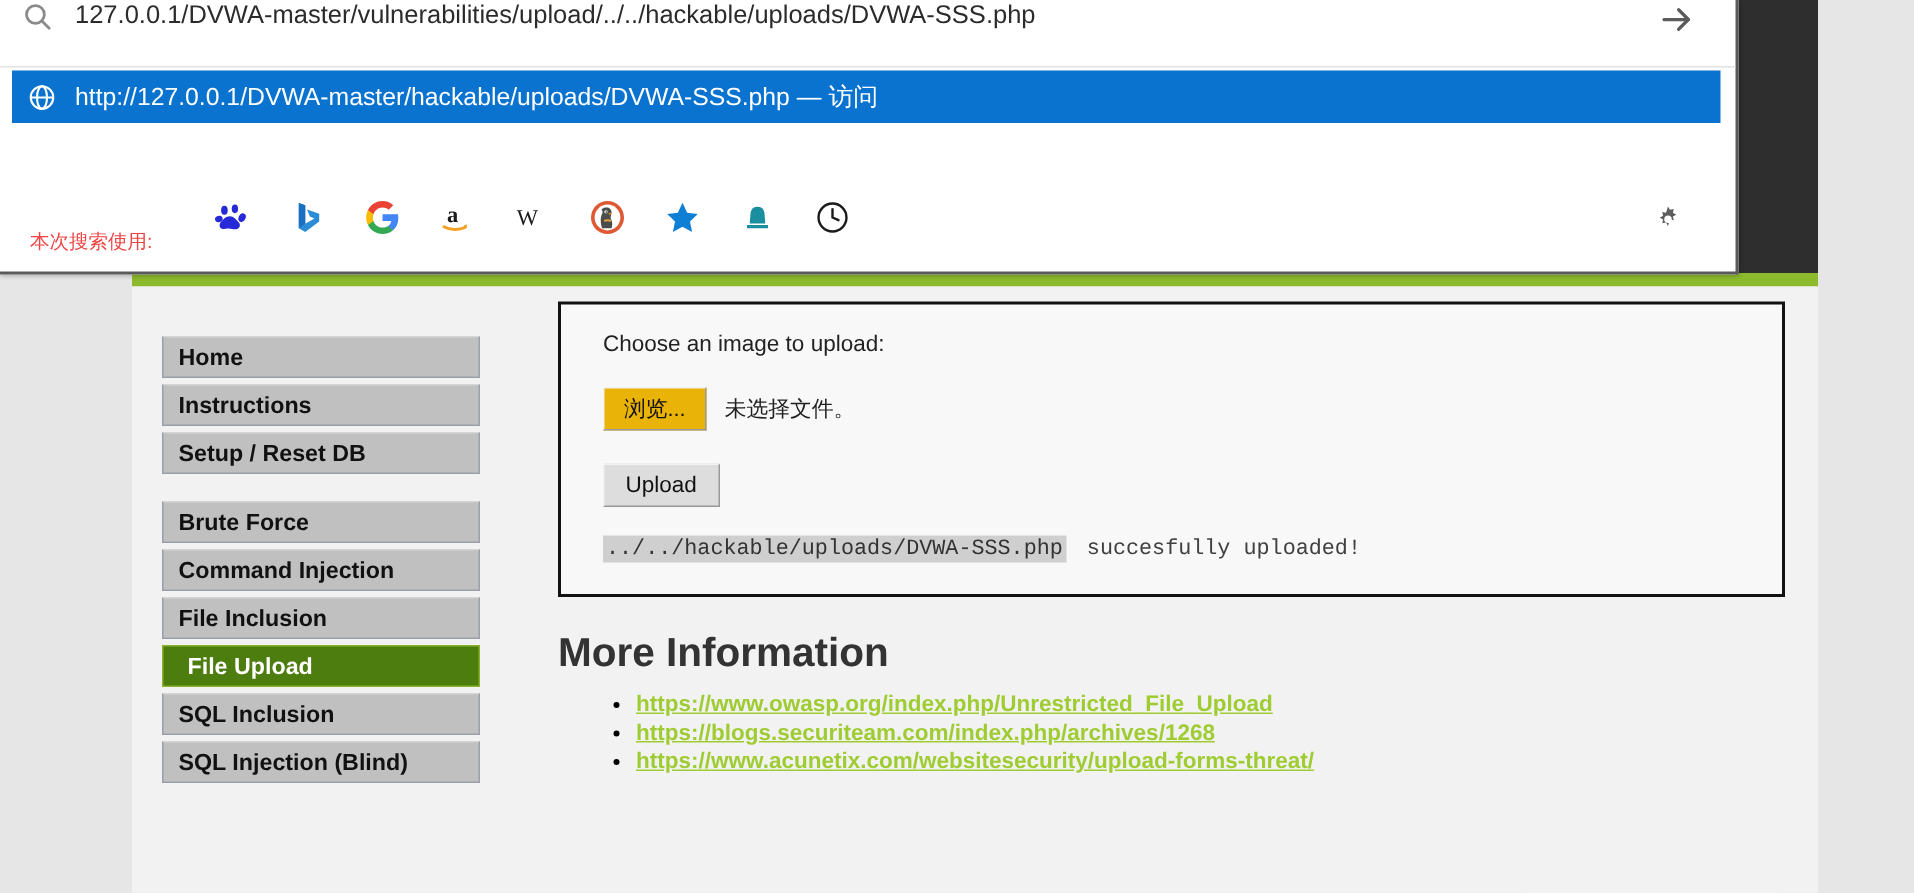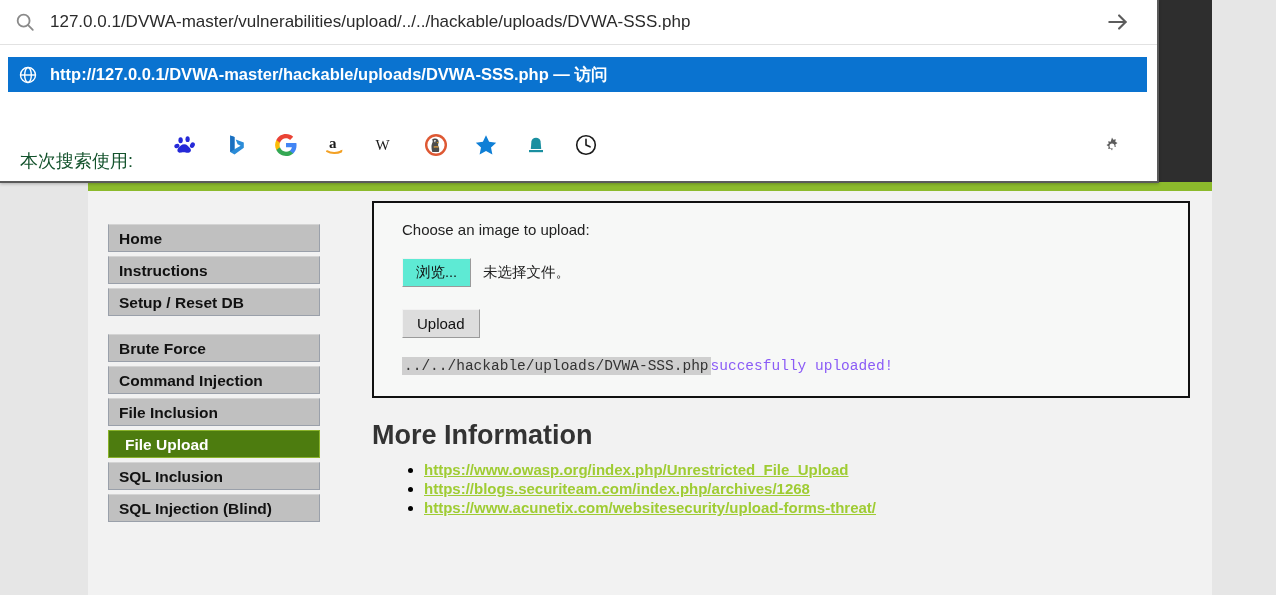--- a/index.html
+++ b/index.html
@@ -99,21 +99,21 @@
     width: 818px;
     min-height: 186px;
   }
   #upload-prompt {
     font-size: 15px;
     color: #222;
     margin-bottom: 20px;
   }
   .file-row { display: flex; align-items: center; margin-bottom: 22px; }
   .browse-btn {
-    background: #5eead4;
+    background: #eab308;
     border: 1px solid #9a9a9a;
     border-top-color: #f2f2f2;
     border-left-color: #f2f2f2;
     padding: 4px 13px;
     font-size: 14.5px;
     font-family: "Liberation Sans", sans-serif;
     color: #111;
     cursor: pointer;
   }
   .file-status {
@@ -137,22 +137,22 @@
     font-family: "Liberation Mono", monospace;
     font-size: 14.5px;
     white-space: nowrap;
   }
   .result-path {
     background: #cfcfcf;
     color: #333;
     padding: 1px 2px;
   }
   .result-msg {
-    color: #8b5cf6;
-    margin-left: 0;
+    color: #404040;
+    margin-left: 14px;
   }
 
   #more-info-title {
     font-size: 27px;
     font-weight: bold;
     color: #333;
     margin: 22px 0 10px 0;
   }
   #info-list {
     margin: 0;
@@ -177,65 +177,64 @@
     background: #ffffff;
     border-right: 2px solid #5a5a5a;
     border-bottom: 2px solid #5a5a5a;
     z-index: 50;
     box-shadow: 0 1px 3px rgba(0,0,0,0.25);
   }
   #urlbar-row {
     position: relative;
     height: 45px;
     display: flex;
-    align-items: center;
+    align-items: flex-start;
     border-bottom: 1px solid #e2e2e2;
   }
   #search-icon { margin-left: 14px; width: 22px; height: 22px; flex: 0 0 auto; }
   #urlbar-text {
     margin-left: 14px;
     font-size: 17px;
     color: #2b2b2b;
     white-space: nowrap;
     flex: 1 1 auto;
     overflow: hidden;
   }
   #go-arrow { margin-right: 26px; width: 26px; height: 26px; flex: 0 0 auto; cursor: pointer; }
 
   #suggestion-row {
     position: absolute;
-    left: 8px; top: 57px;
+    left: 8px; top: 47px;
     width: 1139px;
     height: 35px;
     background: #0a73d0;
     display: flex;
     align-items: center;
     cursor: pointer;
-    font-weight: bold;
   }
   #globe-icon { margin-left: 10px; width: 20px; height: 20px; flex: 0 0 auto; }
   #suggestion-text {
     margin-left: 12px;
     color: #ffffff;
     font-size: 16.5px;
     white-space: nowrap;
   }
 
   #engines-row {
     position: absolute;
     left: 0; top: 110px;
     width: 1157px;
     height: 70px;
     display: flex;
     align-items: center;
   }
   #engines-label {
     margin-left: 20px;
-    font-size: 18px;
-    color: #14532d;
+    font-size: 13px;
+    color: #ef4444;
     white-space: nowrap;
     margin-top: 31px;
   }
   #engine-icons { display: flex; align-items: center; margin-left: 28px; }
   .engine-icon {
     width: 50px;
     height: 32px;
     display: flex;
     align-items: center;
     justify-content: center;

